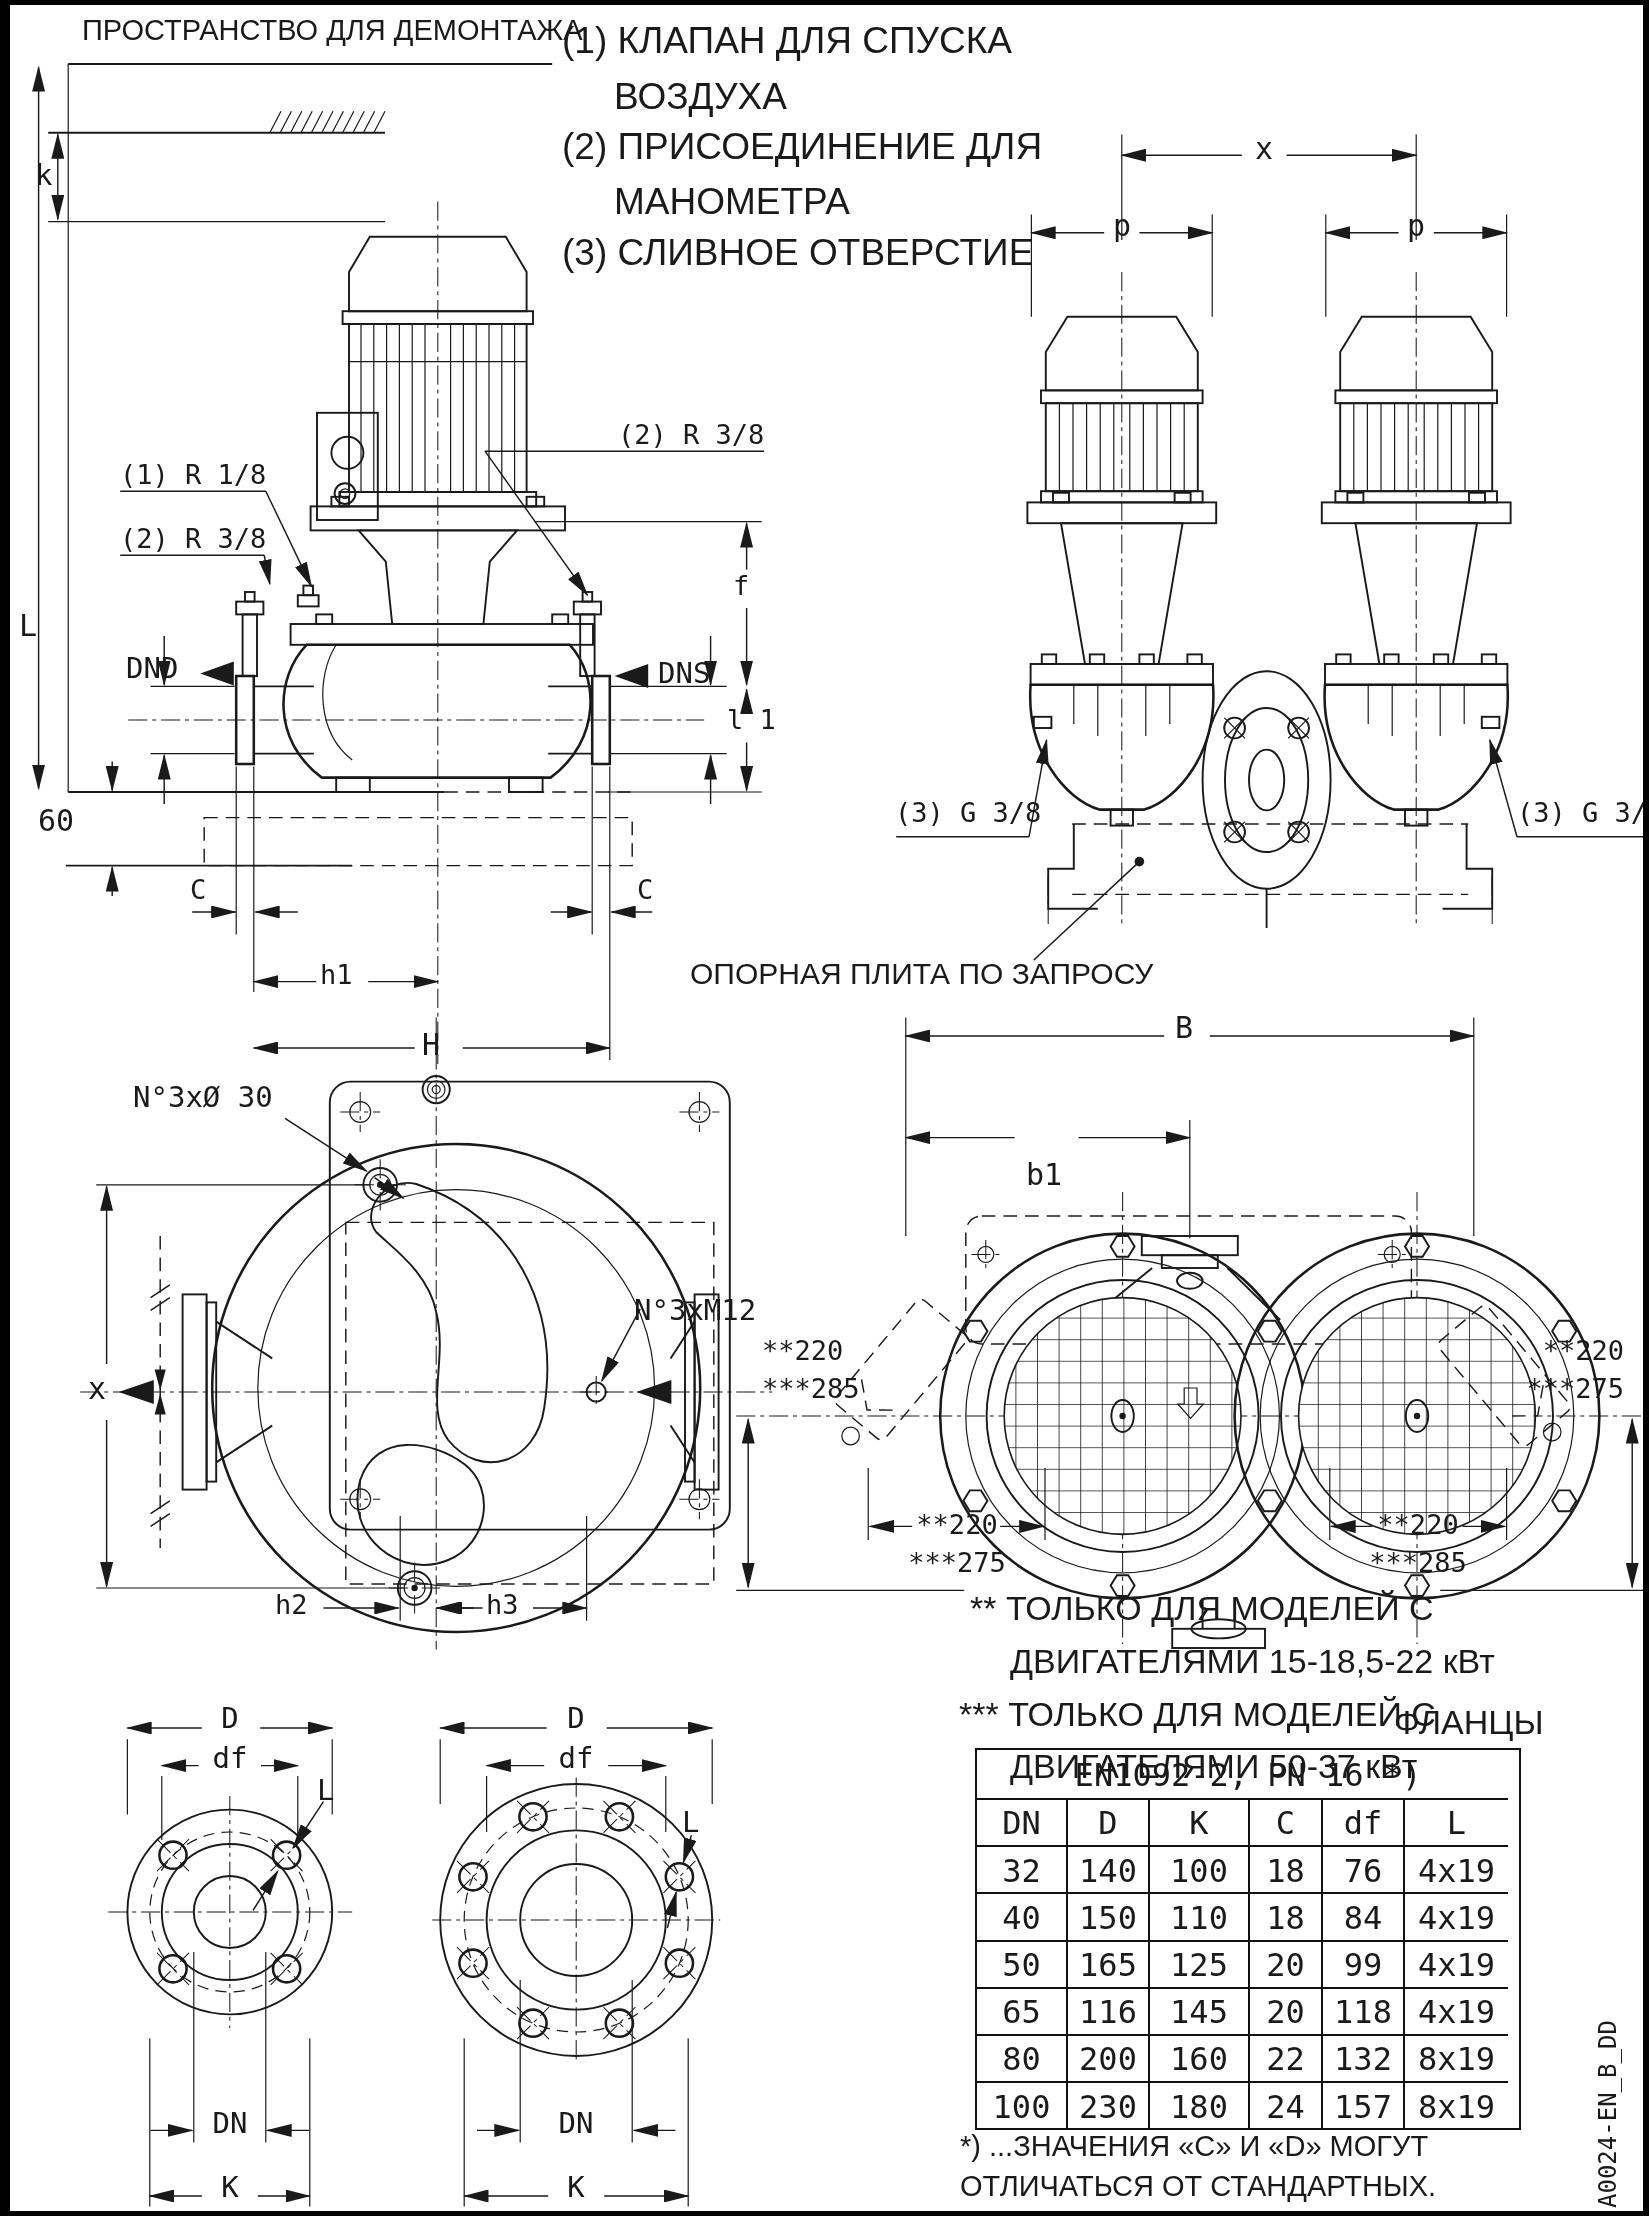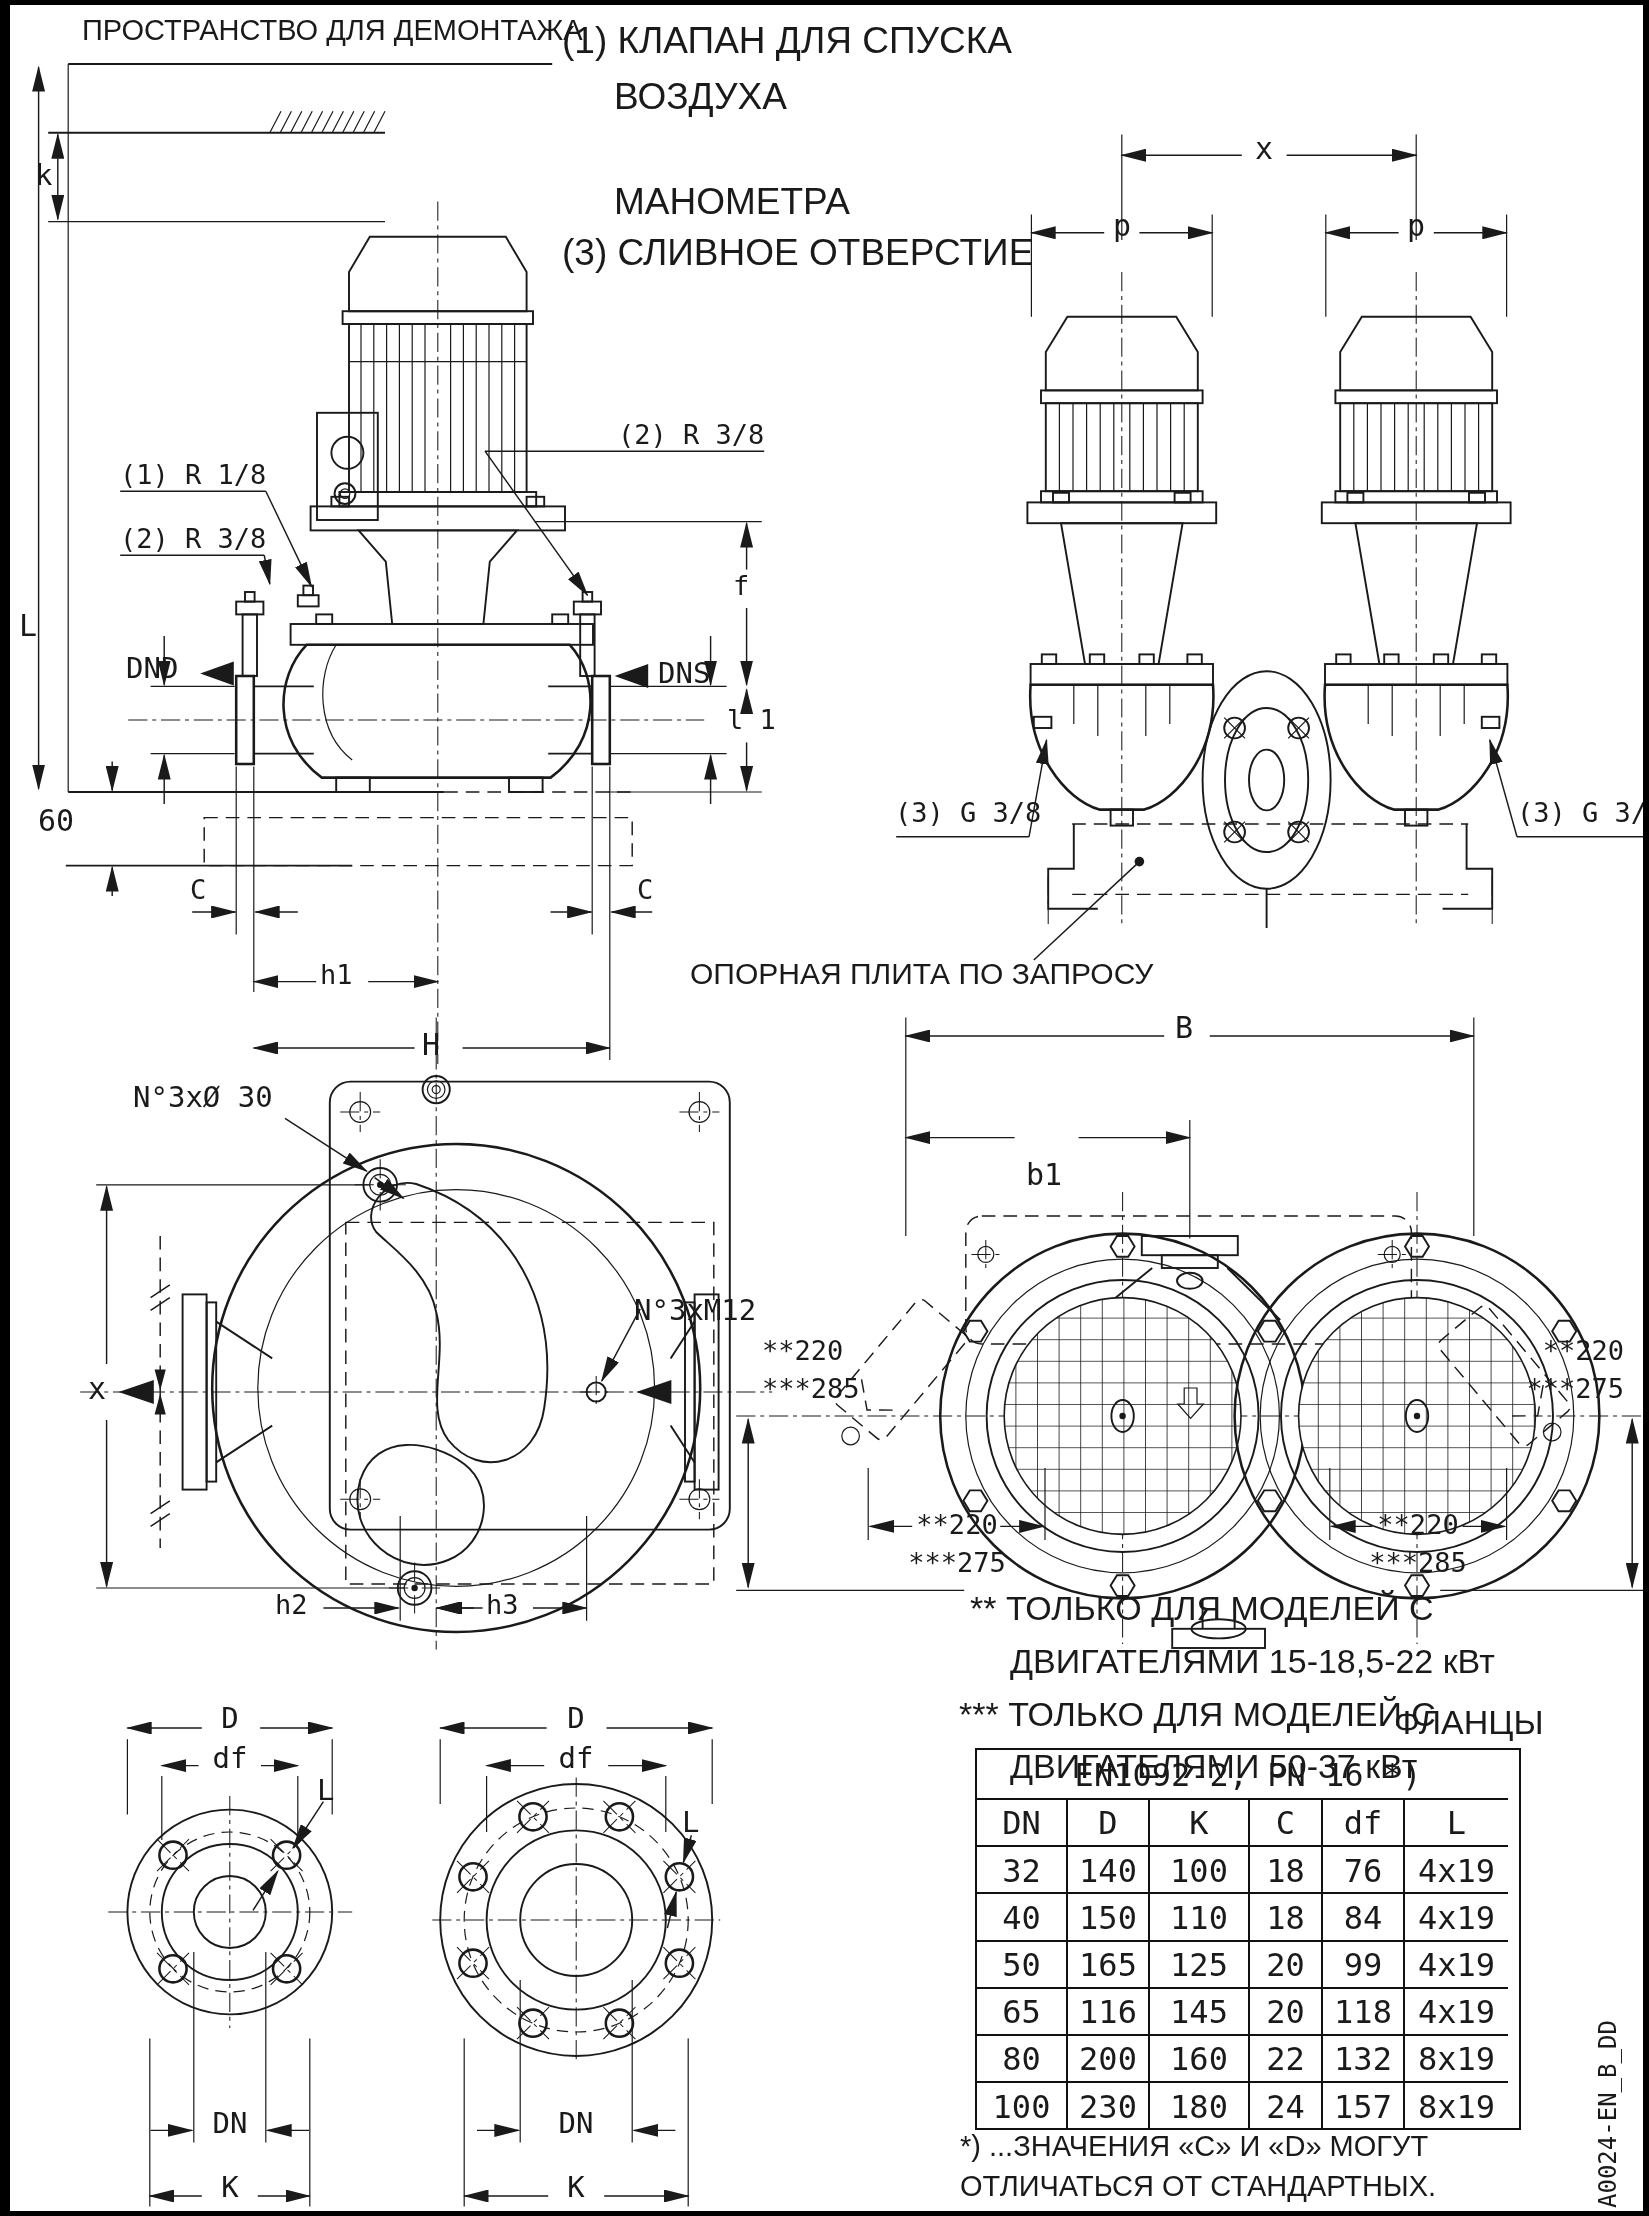--- a/index.html
+++ b/index.html
@@ -411,20 +411,21 @@
 <div class="lbl mono" style="left:733px;top:570px;font-size:27px;">f</div>
 <div class="lbl mono" style="left:727px;top:704px;font-size:27px;">l 1</div>
 <div class="lbl mono" style="left:38px;top:803px;font-size:30px;">60</div>
 <div class="lbl mono" style="left:190px;top:874px;font-size:27px;">C</div>
 <div class="lbl mono" style="left:637px;top:874px;font-size:27px;">C</div>
 <div class="lbl mono" style="left:320px;top:959px;font-size:27px;">h1</div>
 <div class="lbl mono" style="left:422px;top:1027px;font-size:30px;">H</div>
 
 <div class="lbl sans" style="left:562px;top:20px;font-size:37px;">(1) КЛАПАН ДЛЯ СПУСКА</div>
 <div class="lbl sans" style="left:614px;top:76px;font-size:37px;">ВОЗДУХА</div>
+<div class="lbl sans" style="left:562px;top:126px;font-size:37px;">(2) ПРИСОЕДИНЕНИЕ ДЛЯ</div>
 <div class="lbl sans" style="left:614px;top:181px;font-size:37px;">МАНОМЕТРА</div>
 <div class="lbl sans" style="left:562px;top:232px;font-size:37px;text-align:center;">(3) СЛИВНОЕ ОТВЕРСТИЕ</div>
 
 <div class="lbl mono" style="left:1255px;top:131px;font-size:30px;">x</div>
 <div class="lbl mono" style="left:1113px;top:208px;font-size:30px;">p</div>
 <div class="lbl mono" style="left:1407px;top:208px;font-size:30px;">p</div>
 <div class="lbl mono" style="left:895px;top:797px;font-size:27px;">(3) G 3/8</div>
 <div class="lbl mono" style="left:1517px;top:797px;font-size:27px;">(3) G 3/8</div>
 <div class="lbl sans" style="left:690px;top:957px;font-size:30px;">ОПОРНАЯ ПЛИТА ПО ЗАПРОСУ</div>
 

